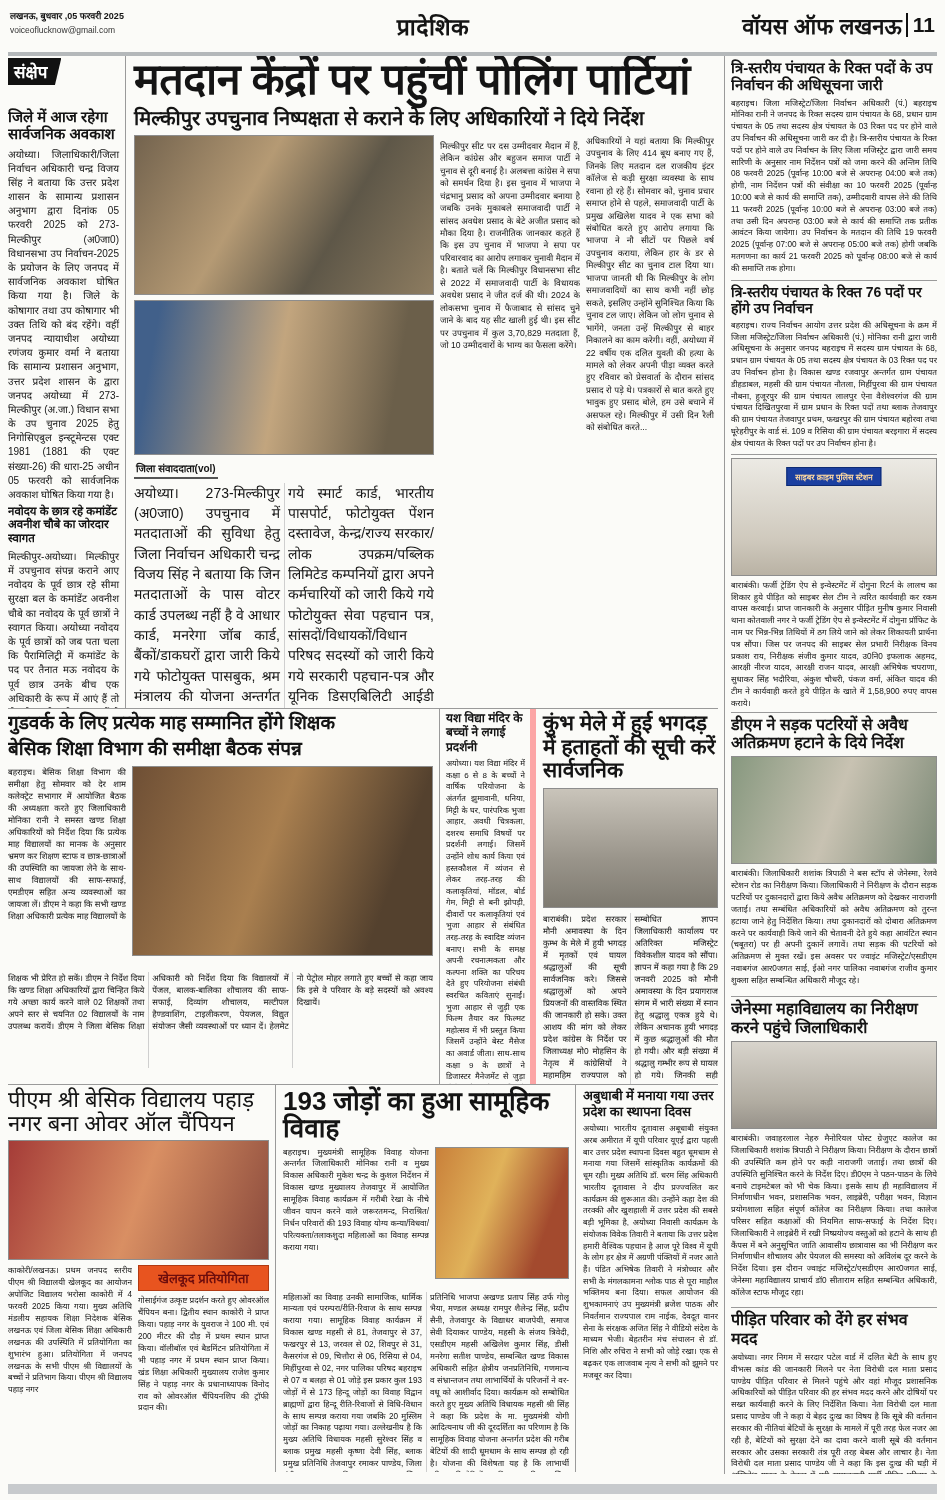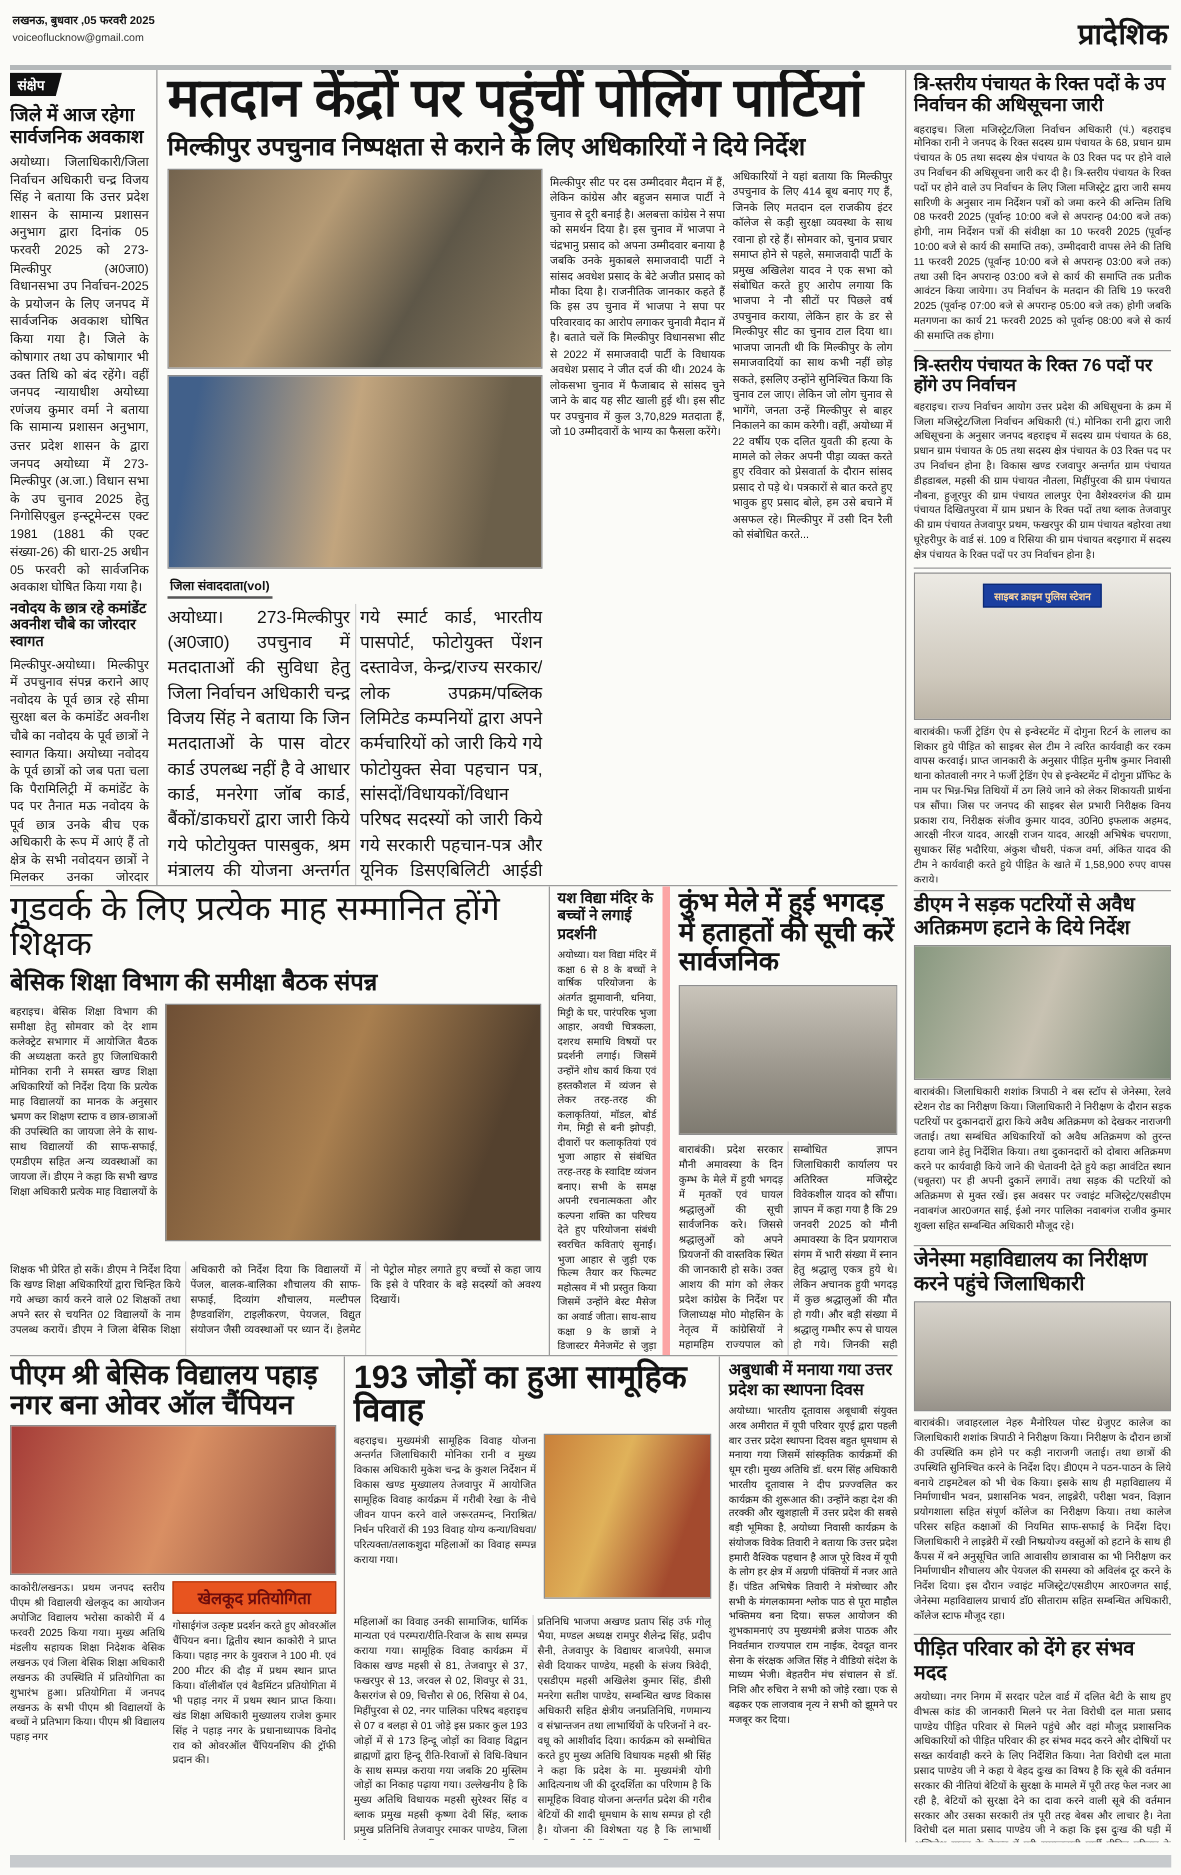--- a/index.html
+++ b/index.html
@@ -16,21 +16,21 @@
   .mh-right .pgno{border-left:2px solid #111;padding-left:5px;font-size:21px}
 
   
   .page-body{display:flex;height:1418px;overflow:hidden}
   .main-left{width:710px;display:flex;flex-direction:column}
   .col-right{flex:1;border-left:1px solid #9a9a9a;margin-left:6px;padding-left:6px;overflow:hidden}
 
   
   .top-band{display:flex;height:652px;overflow:hidden}
   .briefs{width:118px;border-right:1px solid #9a9a9a;padding:2px 6px 0 0;overflow:hidden}
-  .briefs-label{background:#111;color:#fff;font-weight:bold;font-size:11px;padding:2px 14px 2px 6px;display:inline-block;clip-path:polygon(0 0,100% 0,88% 100%,0 100%);margin-bottom:4px}
+  .briefs-label{background:#111;color:#fff;font-weight:bold;font-size:17px;padding:2px 14px 2px 6px;display:inline-block;clip-path:polygon(0 0,100% 0,88% 100%,0 100%);margin-bottom:20px}
   .brief-title{font-size:15px;font-weight:800;line-height:1.15;margin:3px 0 5px}
   .brief-title.small{font-size:11.5px}
   .brief-body{font-size:10px;text-align:justify;line-height:1.42}
 
   .lead{flex:1;padding:2px 4px 0 8px;overflow:hidden}
   .lead-headline{font-size:43px;font-weight:800;line-height:1.02;letter-spacing:-.5px}
   .lead-subhead{font-size:20px;font-weight:700;margin:5px 0 6px;line-height:1.1}
   .lead-grid{display:flex;gap:6px}
   .lead-left{width:300px}
   .lead-mid{width:140px}
@@ -40,38 +40,38 @@
   .ph-tree{height:155px;background:linear-gradient(100deg,#41608a 8%,#c2a57e 48%,#6b5f4a 85%);margin-top:5px}
   .ph-guard{height:178px;background:linear-gradient(180deg,#d4d8d2,#9ba190 55%,#6f6c58)}
   .shriram{position:absolute;top:4px;left:50%;transform:translateX(-50%);color:#8d1a18;font-weight:800;font-size:13px;white-space:nowrap}
   .lead-midtext{font-size:8.6px;text-align:justify;line-height:1.45;margin-top:5px;overflow:hidden;height:372px}
   .byline{font-size:10px;font-weight:bold;border-bottom:2px solid #555;display:inline-block;padding:4px 2px 2px;margin:2px 0 4px}
   .lead-lower{font-size:14px;text-align:justify;line-height:1.45;column-count:2;column-gap:8px;column-rule:1px solid #cfcfcf;height:306px;overflow:hidden}
 
   
   .mid-band{border-top:1px solid #9a9a9a;height:376px;overflow:hidden;display:flex}
   .teacher{width:432px;padding:2px 6px 0 0;border-right:1px solid #9a9a9a;overflow:hidden}
-  .teacher-headline{font-size:27px;font-weight:400;line-height:1.05;margin:2px 0 2px}
+  .teacher-headline{font-size:19px;font-weight:700;line-height:1.05;margin:2px 0 2px}
   .teacher-subhead{font-size:19px;font-weight:700;margin:2px 0 5px}
   .teacher-grid{display:flex;gap:6px}
   .teacher-col1{width:118px;font-size:8.3px;text-align:justify;line-height:1.45;overflow:hidden;height:200px}
   .ph-meeting{height:190px;flex:1;background:linear-gradient(110deg,#6e4f35,#a97f4f 45%,#54412e 82%)}
   .teacher-cols{margin-top:6px;font-size:8.3px;text-align:justify;line-height:1.45;column-count:3;column-gap:8px;column-rule:1px solid #cfcfcf;height:96px;overflow:hidden}
   .yash{width:96px;padding:2px 5px 0 6px;border-right:6px solid #fca5a5;overflow:hidden}
   .yash-title{font-size:12px;font-weight:800;line-height:1.2;margin-bottom:4px}
   .yash-body{font-size:8px;text-align:justify;line-height:1.45}
   .kumbh{flex:1;padding:2px 0 0 7px;overflow:hidden}
   .kumbh-title{font-size:21px;font-weight:800;line-height:1.12}
   .ph-kumbh{height:120px;background:linear-gradient(180deg,#c9c4ba,#99948a 60%,#7e7a70);margin:6px 0 5px}
   .kumbh-body{font-size:8.3px;text-align:justify;line-height:1.45;column-count:2;column-gap:8px;column-rule:1px solid #cfcfcf;height:178px;overflow:hidden}
 
   
   .bottom-band{border-top:1px solid #9a9a9a;display:flex;height:388px;overflow:hidden}
   .pm{width:268px;border-right:1px solid #9a9a9a;padding:3px 6px 0 0;overflow:hidden}
-  .pm-title{font-size:22px;font-weight:700;line-height:1.1;margin-bottom:4px}
+  .pm-title{font-size:22px;font-weight:400;line-height:1.1;margin-bottom:4px}
   .ph-school{height:120px;background:linear-gradient(110deg,#a53c38,#d98f63 50%,#8a4a3c)}
   .pm-cols{display:flex;gap:6px;margin-top:5px}
   .pm-body{width:124px;font-size:8.2px;text-align:justify;line-height:1.45;overflow:hidden;height:224px}
   .inset{flex:1}
   .inset-title{background:#e8541f;color:#6d0d0d;font-weight:800;font-size:13px;padding:3px 4px;border:1px solid #b23a12;margin-bottom:4px;text-align:center}
   .inset-body{font-size:8.2px;text-align:justify;line-height:1.45;overflow:hidden;height:192px}
   .vivah{flex:1;padding:3px 6px 0 7px;border-right:1px solid #9a9a9a;overflow:hidden}
   .vivah-title{font-size:26px;font-weight:800;line-height:1.05;margin-bottom:4px}
   .vivah-row{display:flex;gap:6px}
   .vivah-col1{width:146px;font-size:8.2px;text-align:justify;line-height:1.45;overflow:hidden;height:140px}
@@ -101,20 +101,24 @@
 <body>
 
 <div class="page">
 
   <div class="masthead">
     <div class="mh-left">
       <div>लखनऊ, बुधवार ,05 फरवरी 2025</div>
       <div class="email">voiceoflucknow@gmail.com</div>
     </div>
     <div class="mh-center">प्रादेशिक</div>
+    <div class="mh-right">
+      <span>वॉयस ऑफ लखनऊ</span>
+      <span class="pgno">11</span>
+    </div>
   </div>
 
   <div class="page-body">
     <div class="main-left">
 
       <div class="top-band">
 
         <div class="briefs">
           <div class="briefs-label">संक्षेप</div>
           <div class="brief-title">जिले में आज रहेगा सार्वजनिक अवकाश</div>

